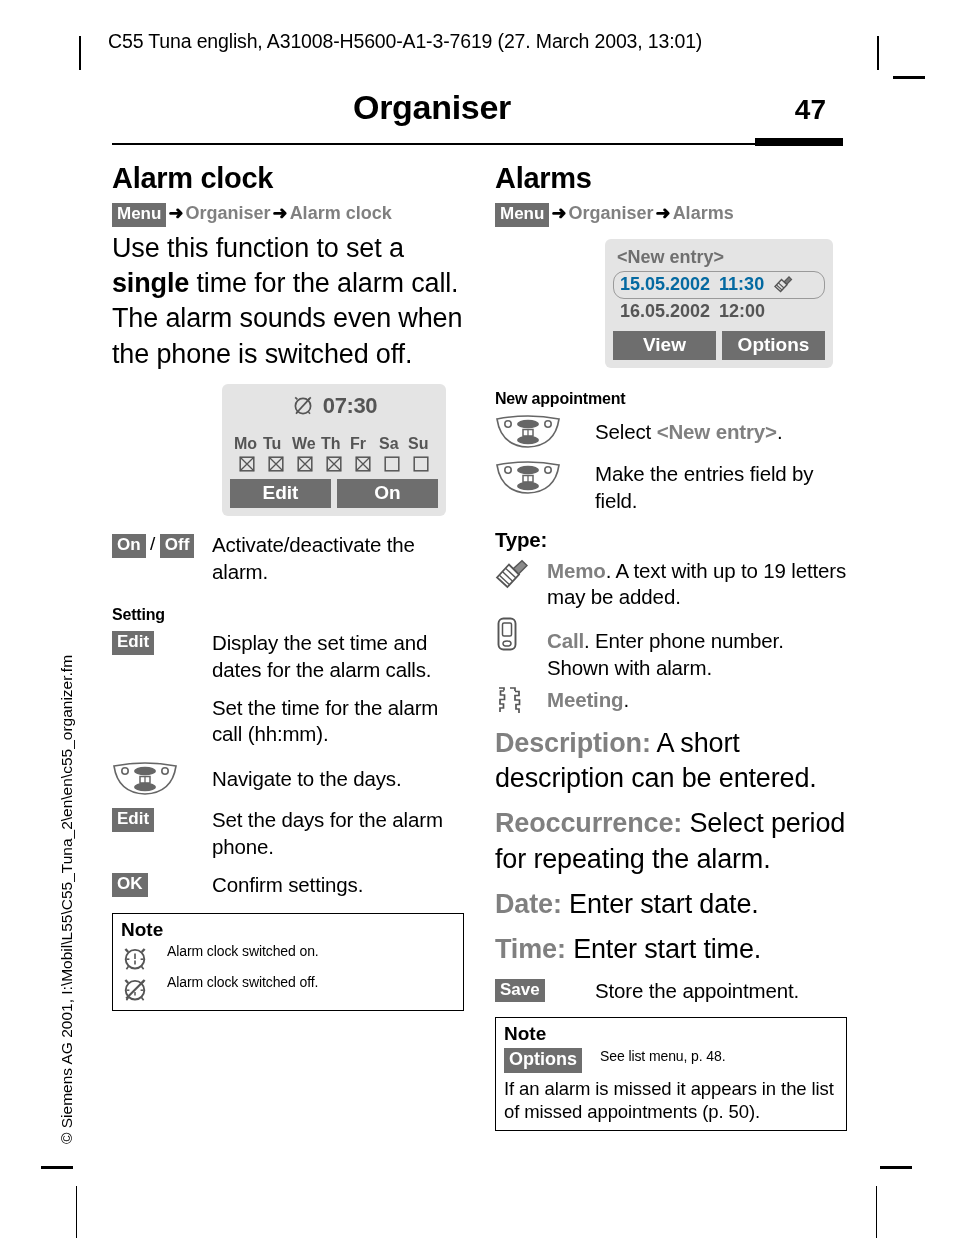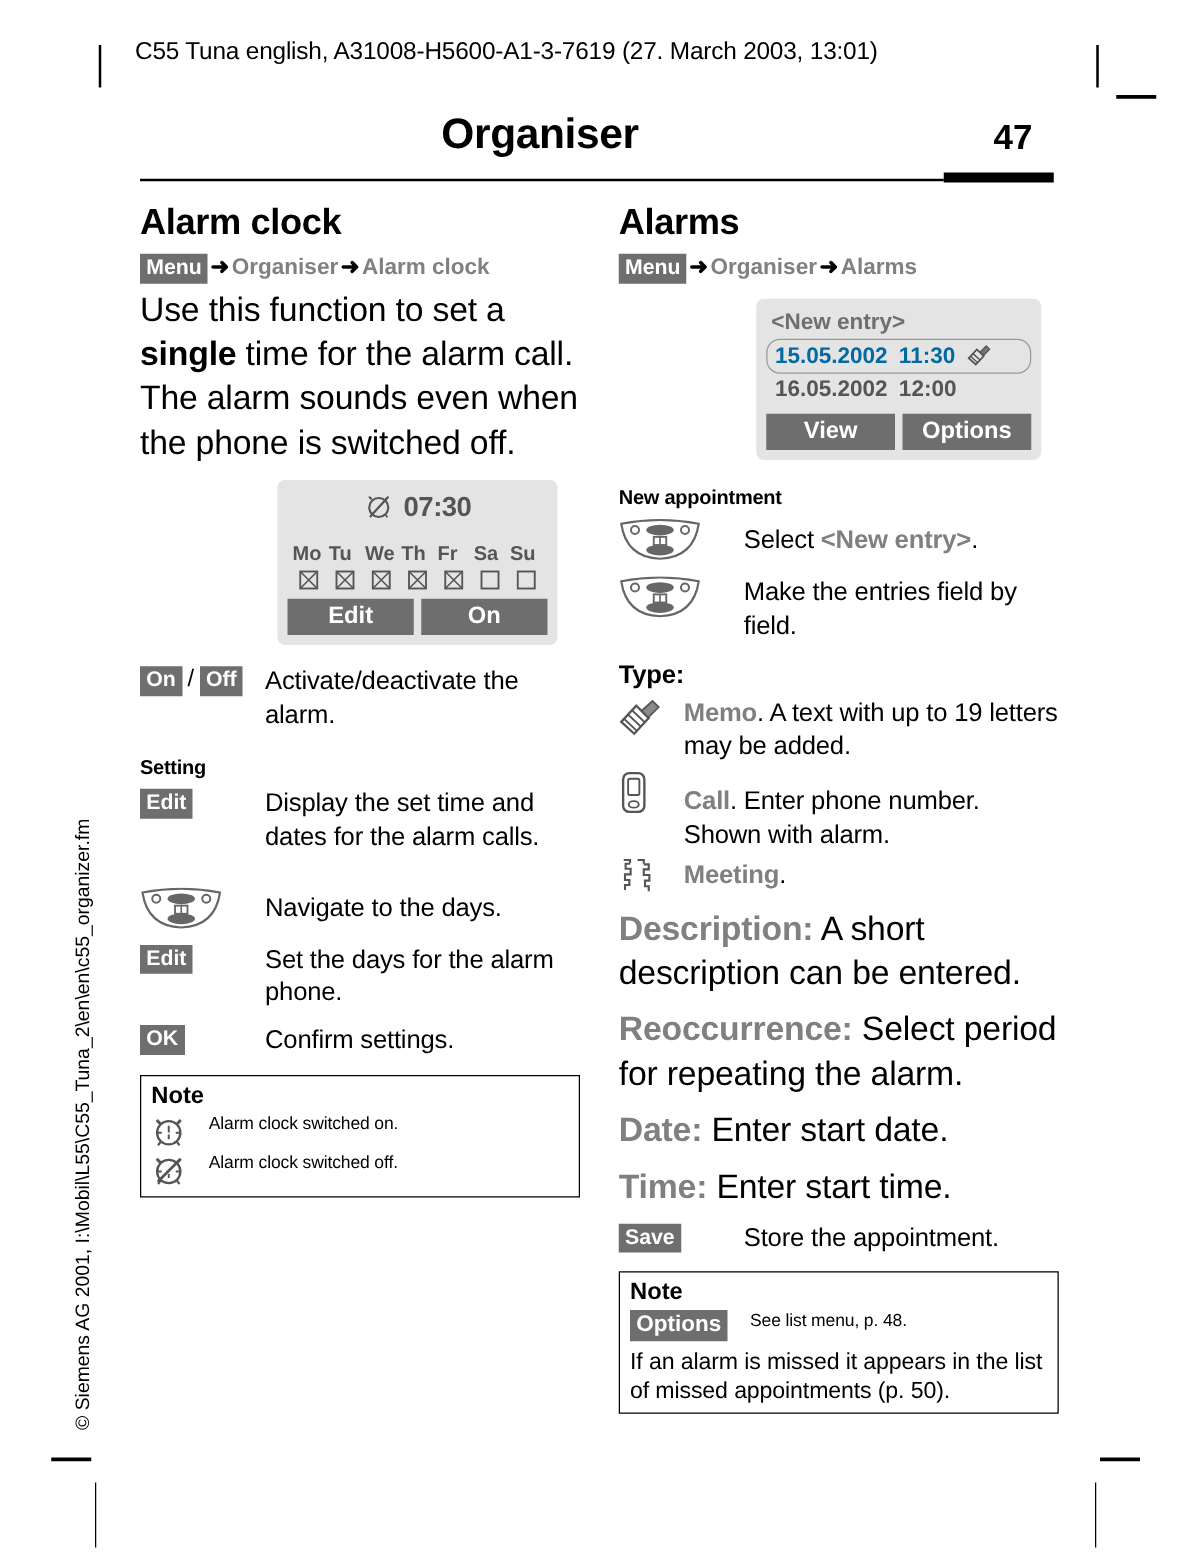--- a/index.html
+++ b/index.html
@@ -404,20 +404,21 @@
 
   <div class="row" style="margin-top:2px;">
     <div class="row-gutter">
       <span class="key">Edit</span>
     </div>
     <div class="row-text">Display the set time and dates for the alarm calls.</div>
   </div>
 
   <div class="row">
     <div class="row-gutter"></div>
+    <div class="row-text">Set the time for the alarm call (hh:mm).</div>
   </div>
 
   <div class="row" style="margin-top:13px;">
     <div class="row-gutter">
       <span>
         <svg width="66" height="34" viewBox="0 0 66 34">
           <path d="M2 4 Q33 -2 64 4 Q60 31 33 32 Q6 31 2 4 Z" fill="none" stroke="#666" stroke-width="1.7"></path>
           <ellipse cx="33" cy="9" rx="11" ry="4.3" fill="#666"></ellipse>
           <ellipse cx="33" cy="25" rx="11" ry="4.3" fill="#666"></ellipse>
           <rect x="28" y="14.5" width="10" height="6.5" fill="none" stroke="#666" stroke-width="1.5"></rect>

